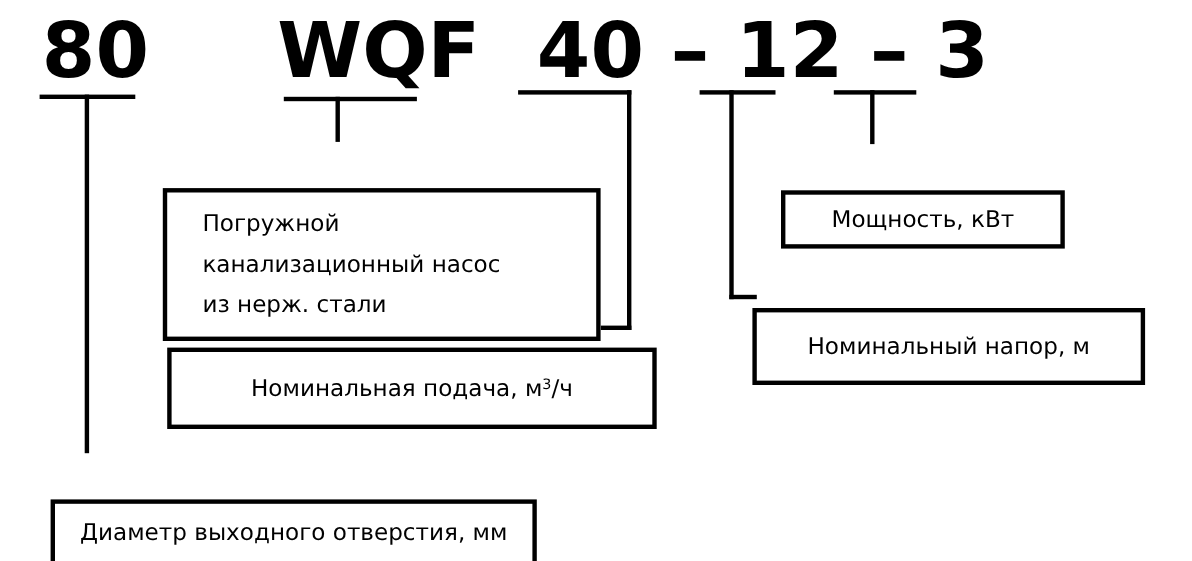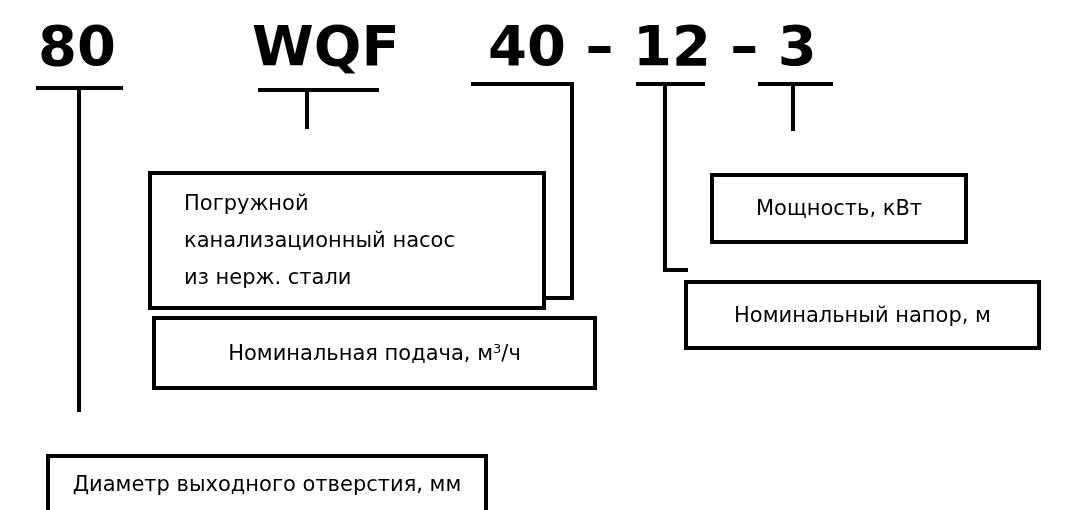--- a/index.html
+++ b/index.html
@@ -18,21 +18,21 @@
     height: 510px;
     background: #ffffff;
     overflow: hidden;
   }
 
   
   .code {
     position: absolute;
     font-family: "DejaVu Sans", "Liberation Sans", sans-serif;
     font-weight: 700;
-    font-size: 56px;
+    font-size: 70px;
     line-height: 56px;
     letter-spacing: 0px;
     white-space: pre;
     color: #000000;
   }
   #code-80   { left: 38px;  top: 18px; }
   #code-wqf  { left: 252px; top: 18px; }
   #code-nums { left: 488px; top: 18px; }
 
   
@@ -68,21 +68,21 @@
   sup {
     font-size: 0.62em;
     line-height: 0;
     vertical-align: 0.52em;
   }
 
   
   #box-pump     { left: 148px; top: 127px; width: 398px; height: 139px; }
   #box-flow     { left: 152px; top: 272px; width: 445px; height: 74px;  }
   #box-diameter { left: 46px;  top: 410px; width: 442px; height: 61px;  }
-  #box-power    { left: 710px; top: 129px; width: 258px; height: 71px;  }
+  #box-power    { left: 710px; top: 129px; width: 258px; height: 53px;  }
   #box-head     { left: 684px; top: 236px; width: 357px; height: 70px;  }
 </style>
 </head>
 <body>
 
 <div id="canvas">
 
   <div class="code" id="code-80">80</div>
 
   <div class="code" id="code-wqf">WQF</div>

